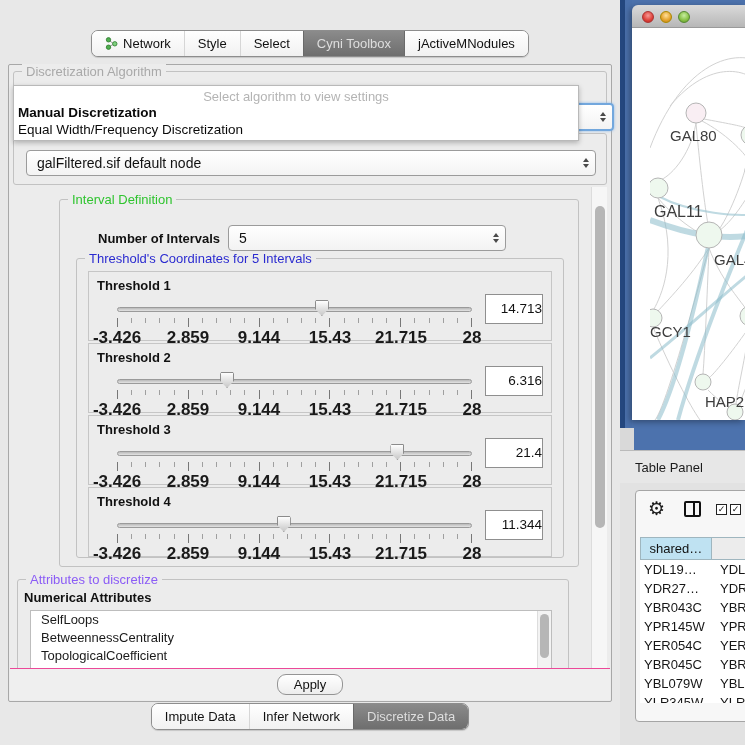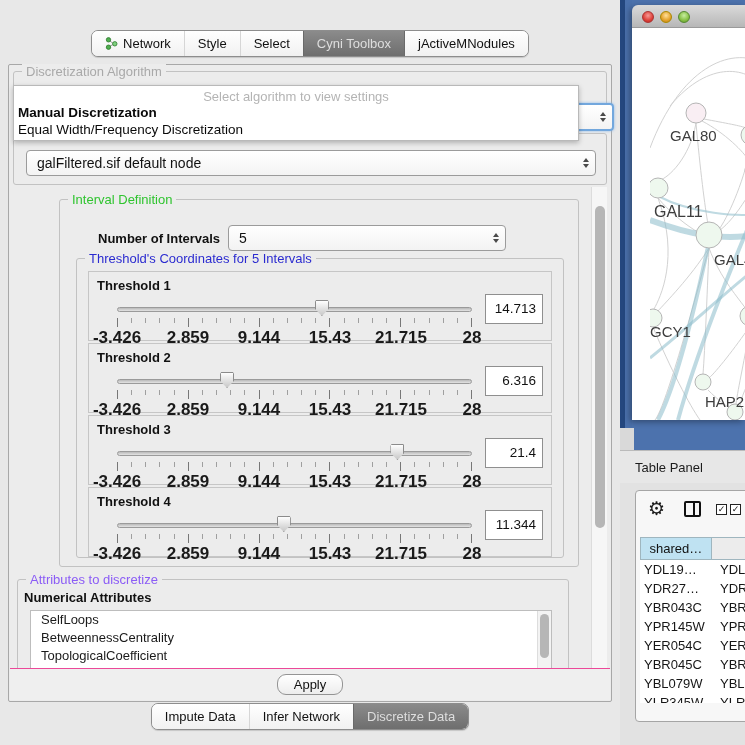--- a/index.html
+++ b/index.html
@@ -62,21 +62,21 @@
   .thr-row { position:absolute; left:11px; width:464px; height:70px; background:#ececec; border:1px solid #c6c6c6; }
   .thr-label { position:absolute; left:8px; top:6px; font-size:13px; font-weight:bold; color:#111; }
   .slider { position:absolute; left:28px; top:28px; width:355px; height:40px; }
   .sl-track { position:absolute; left:0; top:7px; width:355px; height:5px; border:1px solid #9a9a9a; border-radius:3px; background:linear-gradient(#b9b9b9,#e3e3e3); cursor:pointer; }
   .sl-thumb { position:absolute; top:0; width:14px; height:16px; background:linear-gradient(#fefefe,#c9c9c9); border:1px solid #8b8b8b; clip-path:polygon(8% 0,92% 0,100% 12%,100% 55%,50% 100%,0 55%,0 12%); cursor:grab; z-index:3; }
   .ticks { position:absolute; left:0; top:18px; width:355px; height:9px; }
   .tick-minor { position:absolute; left:0; top:0; width:355px; height:5px; background:repeating-linear-gradient(to right,#9f9f9f 0 1px,transparent 1px 14.16px); }
   .tick-major { position:absolute; left:0; top:0; width:355px; height:9px; background:repeating-linear-gradient(to right,#777 0 1px,transparent 1px 70.8px); }
   .tick-labels { position:absolute; left:0; top:28px; width:355px; height:14px; }
   .tick-labels span { position:absolute; transform:translateX(-50%); font-size:17px; font-weight:bold; color:#1a1a1a; white-space:nowrap; }
-  .thr-value { position:absolute; right:8px; top:22px; width:58px; height:30px; background:#ffffff; border:1px solid #8f8f8f; font-size:13.5px; color:#111; text-align:right; line-height:28px; padding-right:6px; }
+  .thr-value { position:absolute; right:8px; top:22px; width:58px; height:30px; background:#ffffff; border:1px solid #8f8f8f; font-size:13.5px; color:#111; text-align:right; line-height:28px; }
 
   .attr-group { left:4px; top:392px; width:552px; height:130px; }
   .attr-legend { color:#8b5cf6; }
   .attr-sub { position:absolute; left:6px; top:10px; font-size:13px; font-weight:bold; color:#111; }
   .attr-list { position:absolute; left:12px; top:30px; width:522px; height:84px; background:#ffffff; border:1px solid #bdbdbd; overflow:hidden; }
   .attr-item { height:18px; line-height:18px; padding-left:10px; font-size:13px; color:#1a1a1a; cursor:pointer; }
   .attr-vscroll { position:absolute; right:0; top:0; width:14px; height:84px; background:#f3f3f3; border-left:1px solid #ddd; }
   .attr-vscroll .thumb { position:absolute; left:2px; top:3px; width:9px; height:44px; background:#b6b6b6; border-radius:5px; cursor:grab; }
 
   .cp-footer { position:absolute; left:1px; bottom:1px; width:600px; height:32px; background:#efefef; border-top:1px solid #ec4899; }

